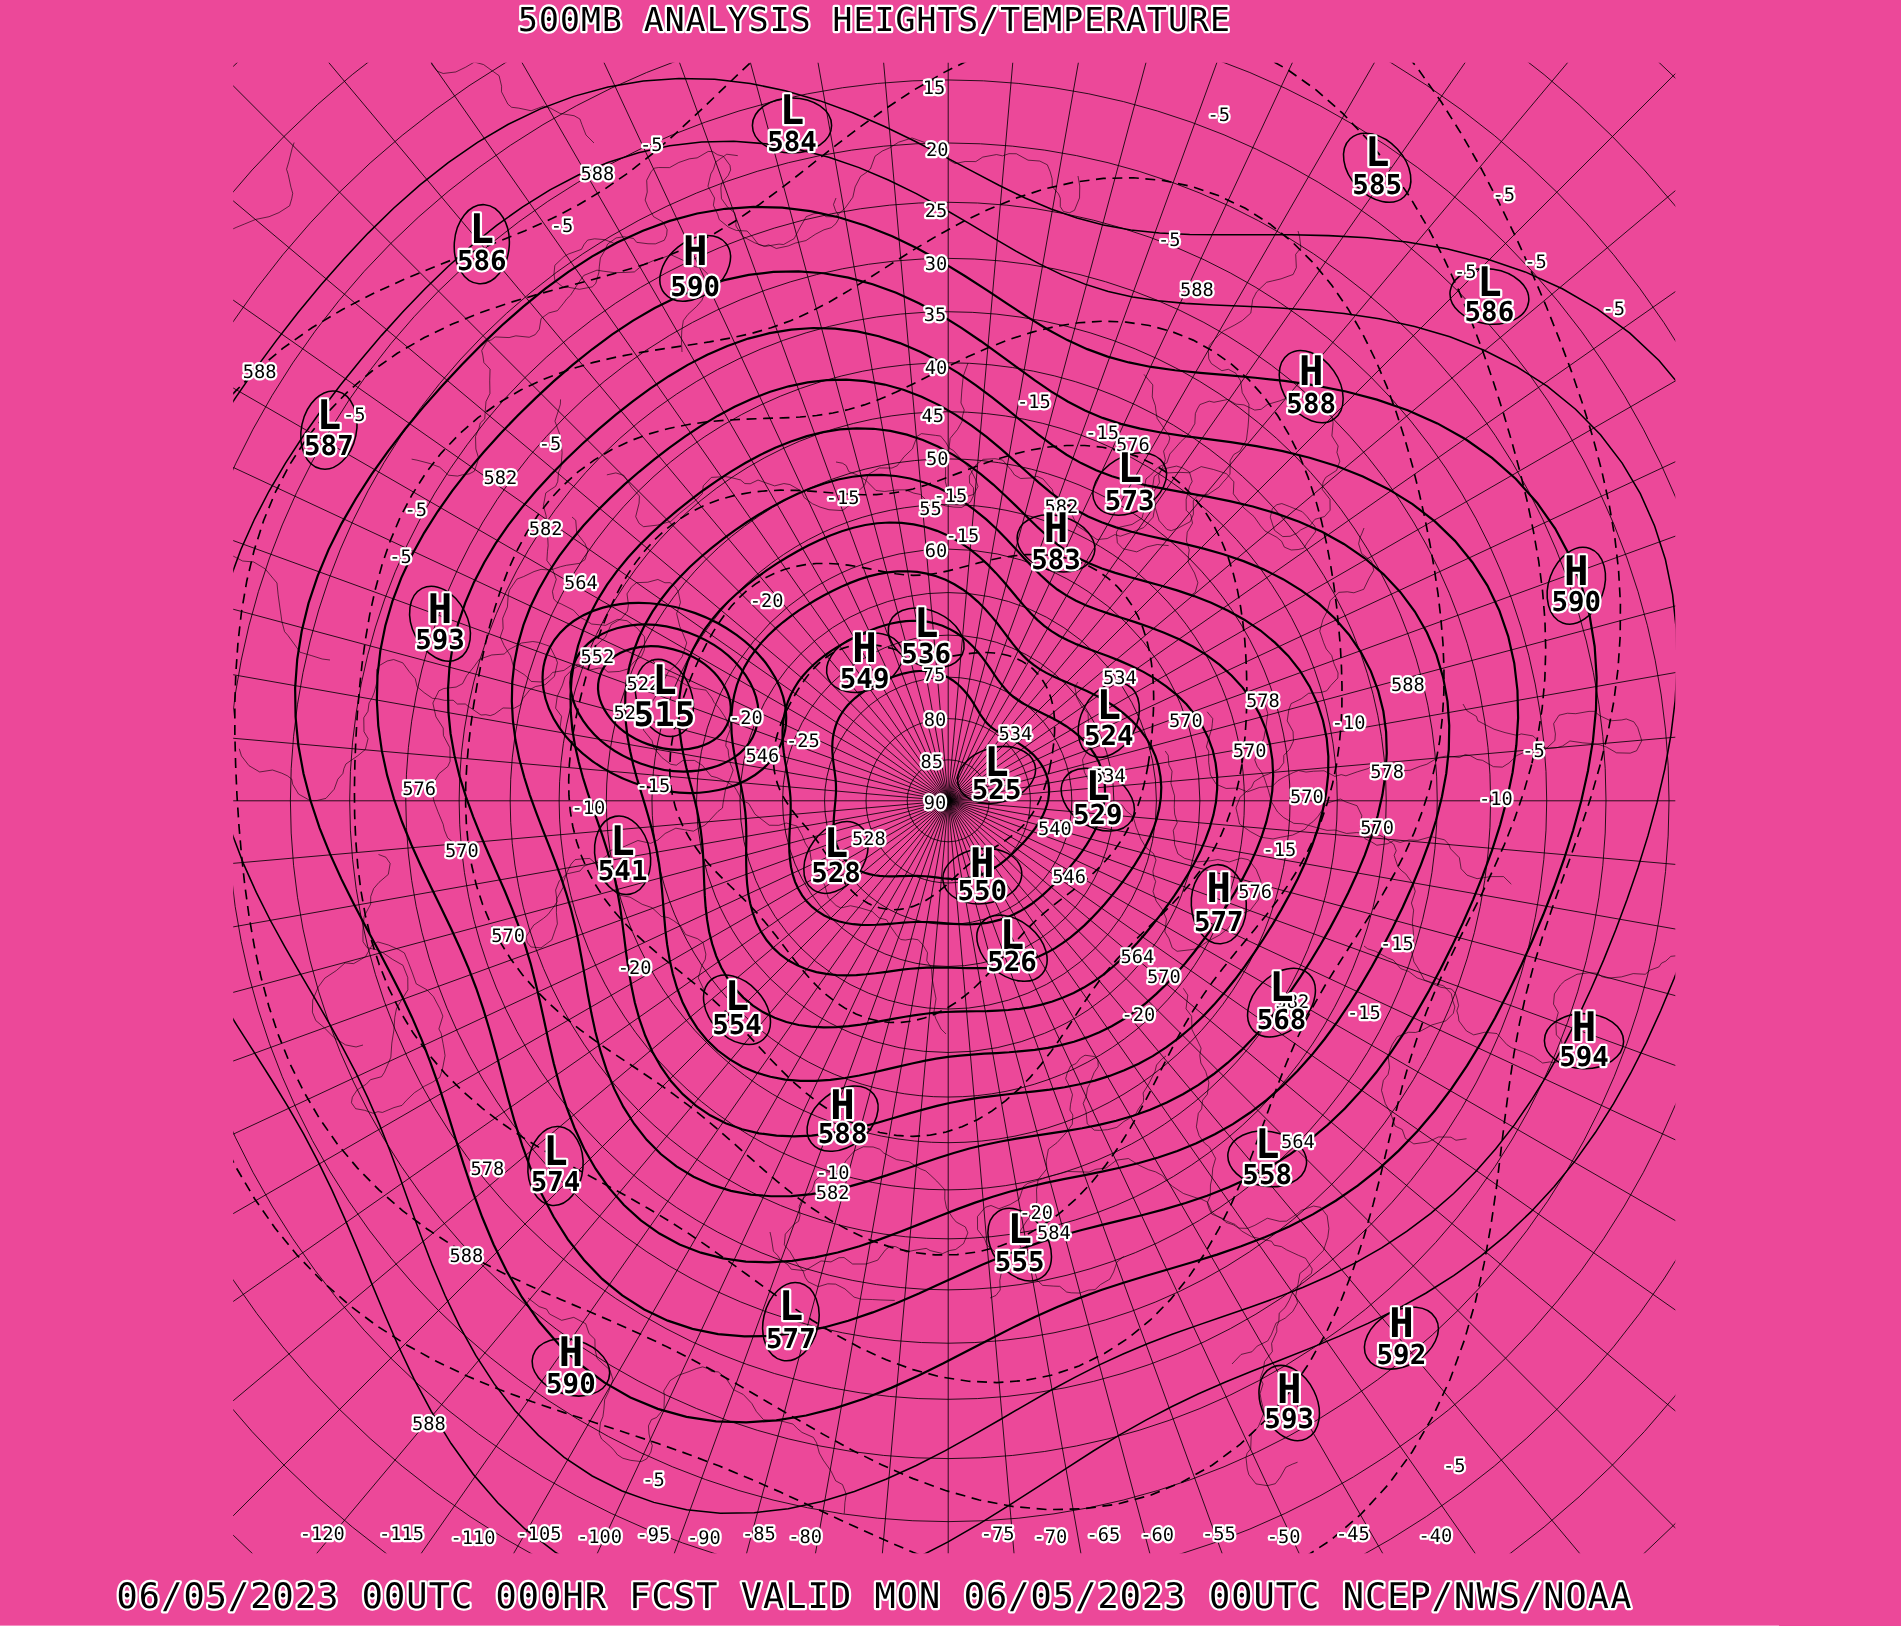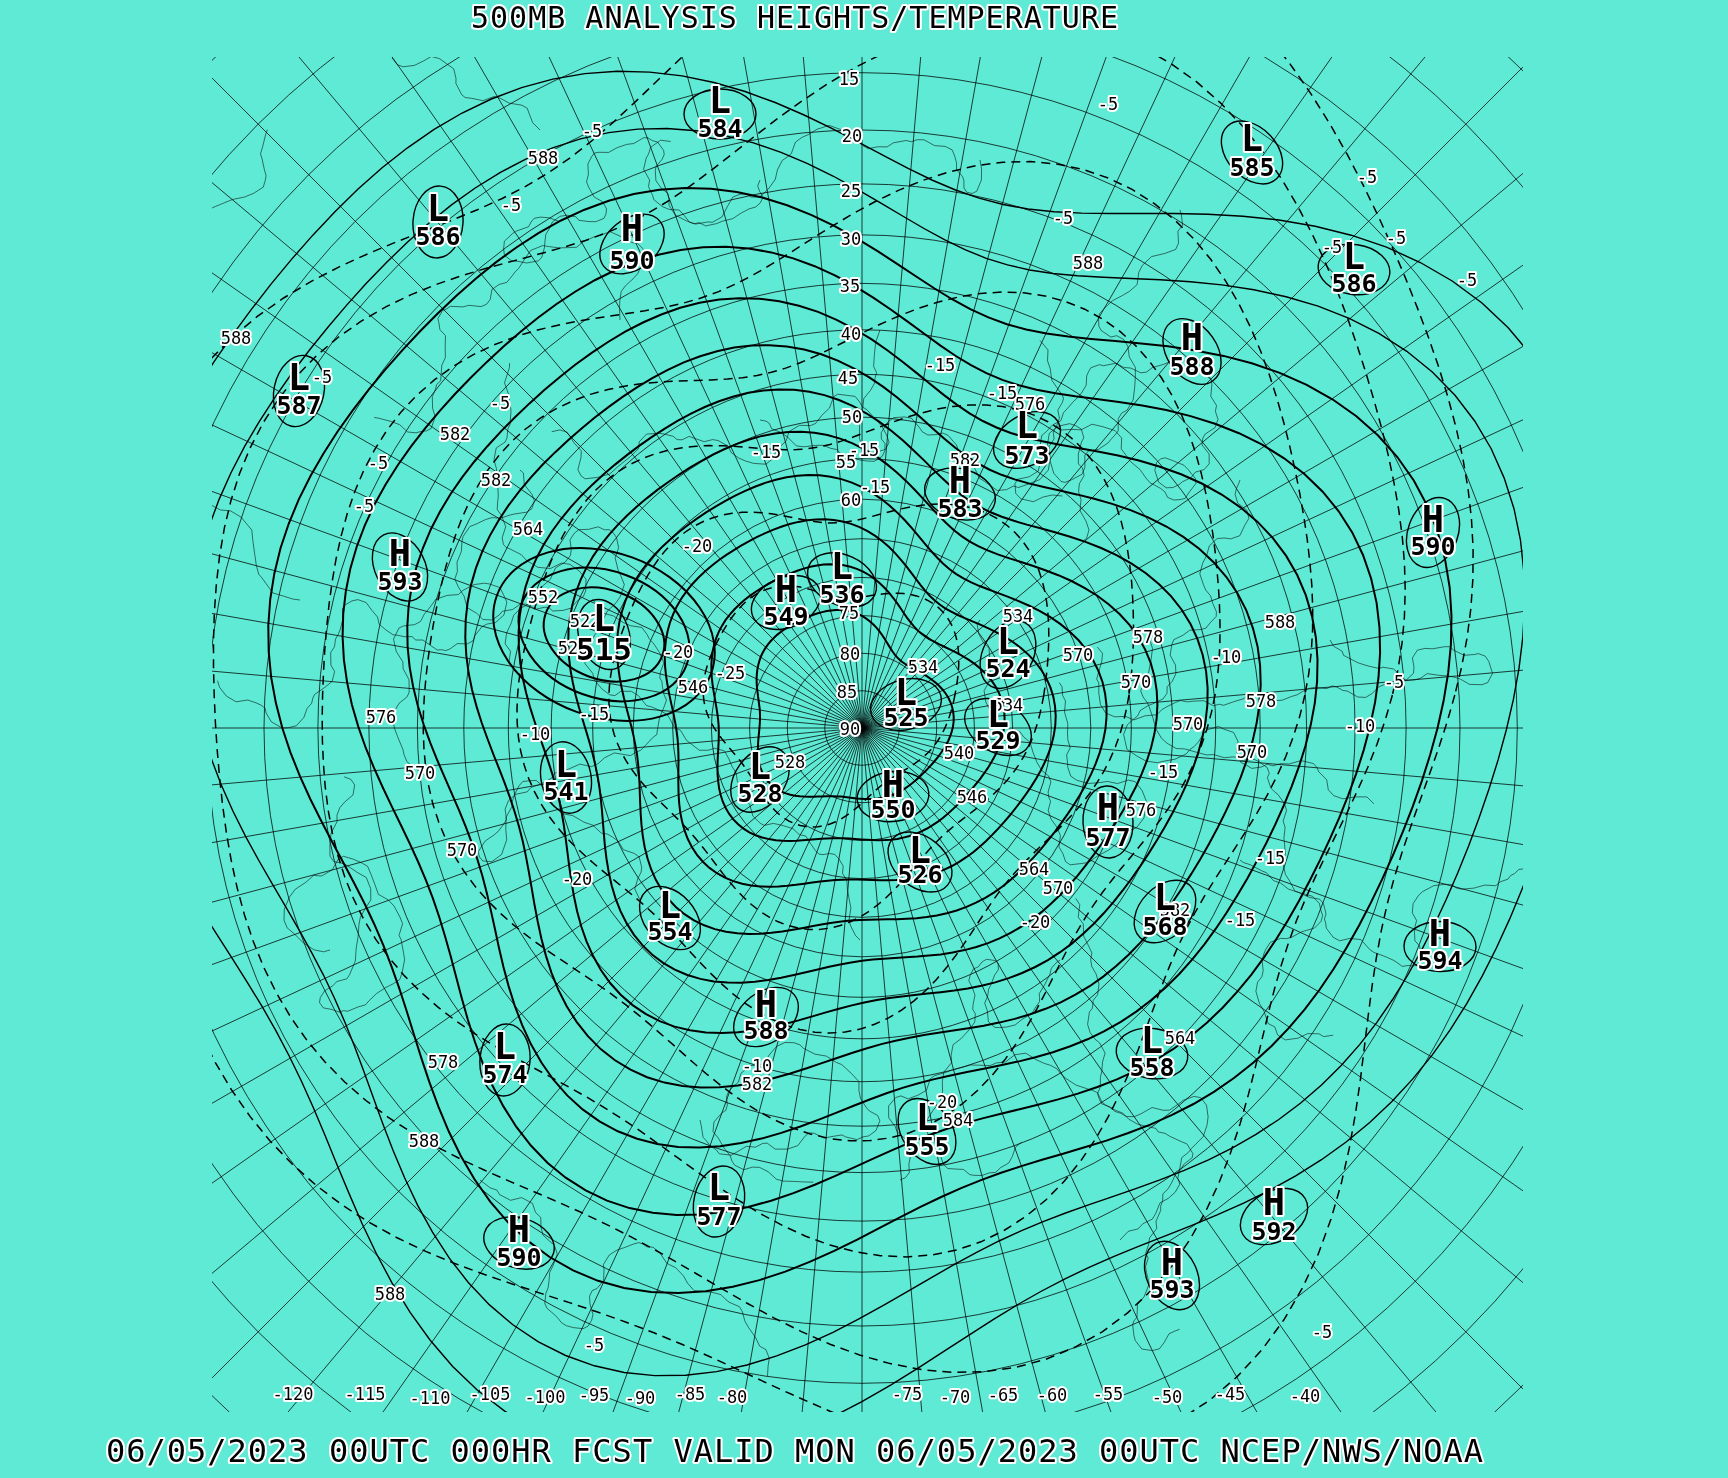--- a/index.html
+++ b/index.html
@@ -1,16 +1,16 @@
 <!DOCTYPE html>
 <html><head>
 <meta charset="utf-8">
 <style>
   html,body{margin:0;padding:0;background:#ffffff;}
-  .page{position:relative;width:1728px;height:1478px;background:#5eead4;overflow:hidden;}
+  .page{position:relative;width:1728px;height:1478px;background:#ec4899;overflow:hidden;}
   svg{display:block;}
   text{font-family:"DejaVu Sans Mono","Liberation Mono",monospace;fill:#000;}
   .halo{paint-order:stroke;stroke:#fff;stroke-width:4px;stroke-linejoin:round;}
   .t-title{font-size:30px;letter-spacing:1px;}
   .t-footer{font-size:32px;letter-spacing:1px;}
   .lbl{font-size:17px;}
   .ctr-letter{font-size:37px;font-weight:bold;}
   .ctr-value{font-size:25px;font-weight:bold;}
   .ctr-value-big{font-size:31px;font-weight:bold;}
   .grat{stroke:#000;stroke-width:0.75;fill:none;}

